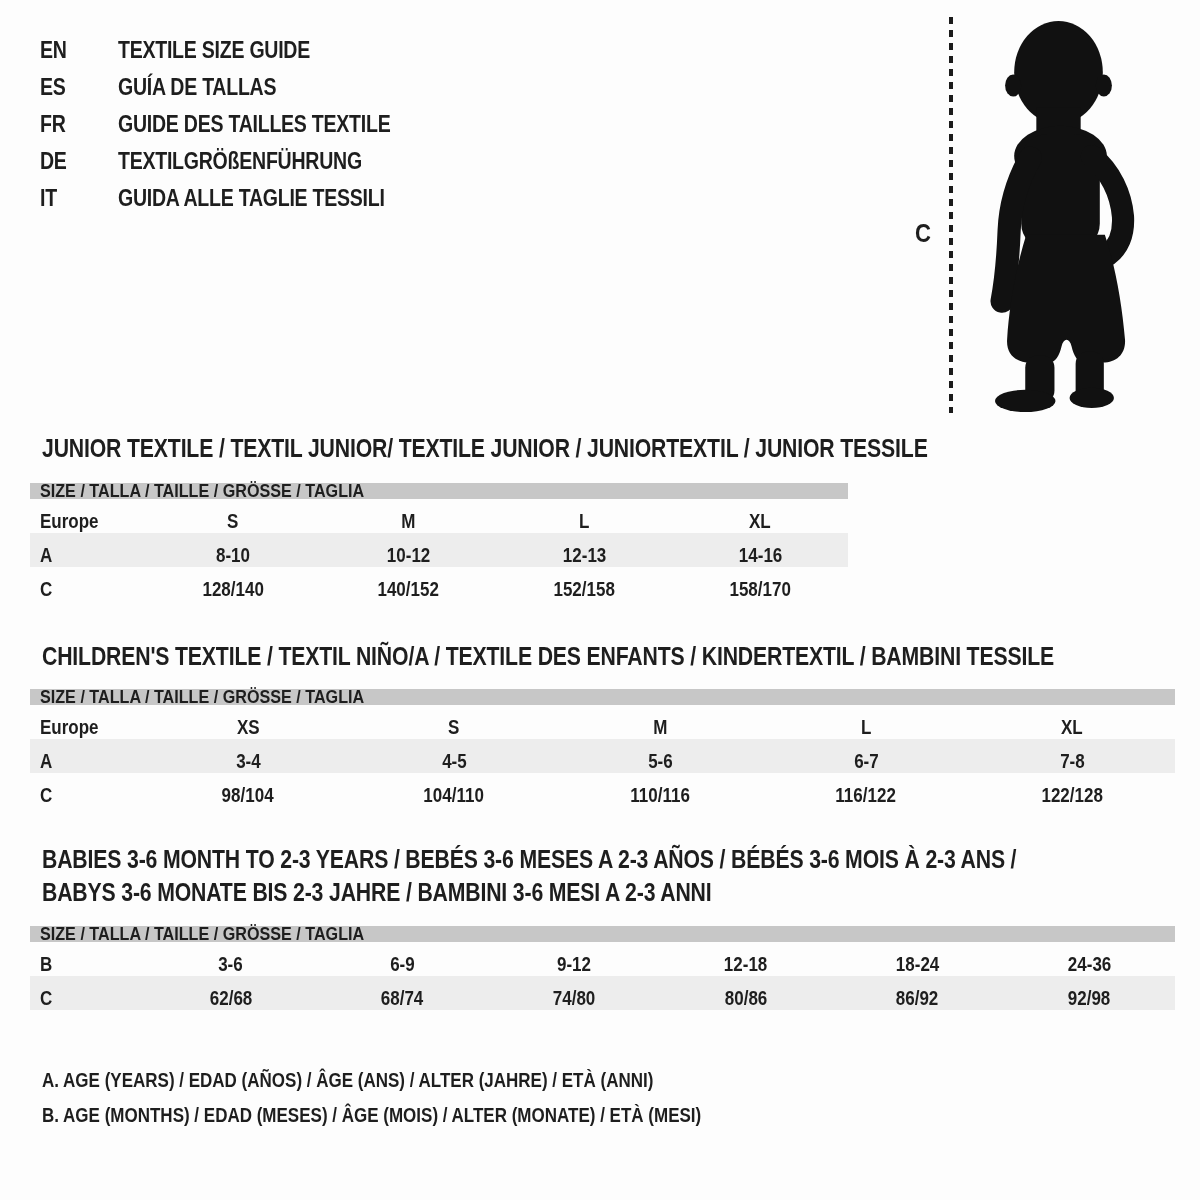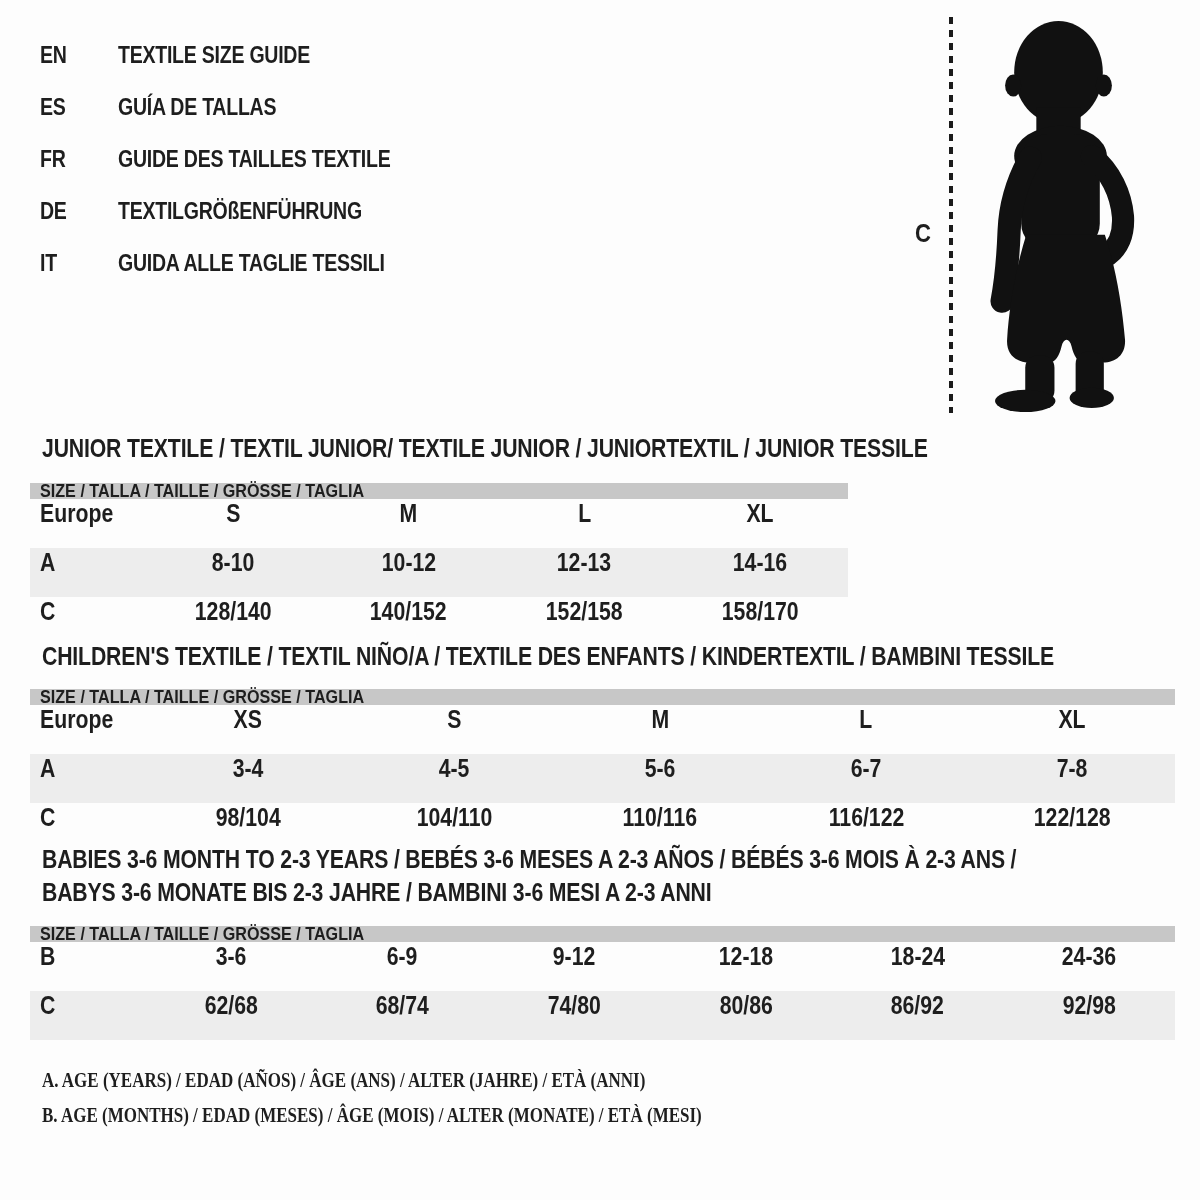--- a/index.html
+++ b/index.html
@@ -11,21 +11,21 @@
     color: #1e1e1e;
     position: relative;
     overflow: hidden;
   }
   
   .lx { display: inline-block; transform: scaleX(0.85); transform-origin: 0 50%; white-space: nowrap; }
   .cx { display: inline-block; transform: scaleX(0.85); transform-origin: 50% 50%; white-space: nowrap; }
 
   
   .langs { position: absolute; left: 40px; top: 27px; }
-  .lang-row { display: flex; height: 37px; align-items: flex-start; font-size: 23px; letter-spacing: -0.3px; margin-top: 15px; }
+  .lang-row { display: flex; height: 37px; align-items: flex-end; font-size: 23px; letter-spacing: -0.3px; }
   .lang-code { width: 78px; flex: 0 0 78px; }
 
   
   .figure { position: absolute; left: 905px; top: 13px; width: 250px; height: 402px; }
   .c-label { position: absolute; left: 10px; top: 205px; font-size: 26px; }
   .dash-line { position: absolute; left: 42px; top: 4px; }
   .toddler { position: absolute; left: 70px; top: 2px; }
 
   
   .sec-title { position: absolute; margin: 0; font-size: 25px; font-weight: 700; letter-spacing: -0.2px; }
@@ -37,28 +37,28 @@
   
   .tbl { position: absolute; }
   .tbl-junior { left: 30px; top: 483px; width: 818px; }
   .tbl-children { left: 30px; top: 689px; width: 1145px; }
   .tbl-babies { left: 30px; top: 926px; width: 1145px; }
   .tbl-head {
     height: 16px; background: #c7c7c7;
     display: flex; align-items: center;
     padding-left: 10px; font-size: 19px;
   }
-  .tbl-row { display: flex; height: 49px; align-items: flex-start; font-size: 25px; }
+  .tbl-row { display: flex; height: 34px; align-items: flex-end; font-size: 20px; }
   .tbl-row.stripe { background: #ededed; }
   .cell-label { flex: 0 0 115px; width: 115px; padding-left: 10px; box-sizing: border-box; }
   .cell { flex: 1 1 0; text-align: center; }
 
   
   .legend { position: absolute; left: 42px; top: 1063px; font-size: 20px; }
-  .legend-line { height: 35px; display: flex; align-items: center; font-family: Liberation Serif, serif; }
+  .legend-line { height: 35px; display: flex; align-items: center; }
 </style>
 </head>
 <body>
 
 <div>
 
   <section class="langs">
     <div class="lang-row">
       <span class="lang-code"><span class="lx">EN</span></span>
       <span class="lx">TEXTILE SIZE GUIDE</span>

